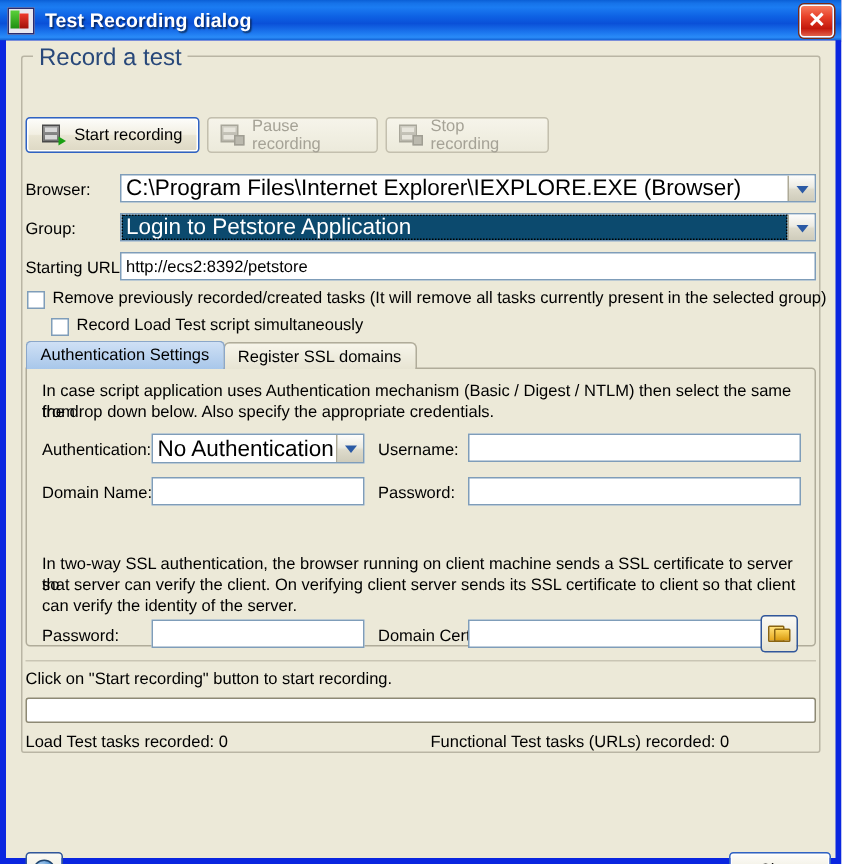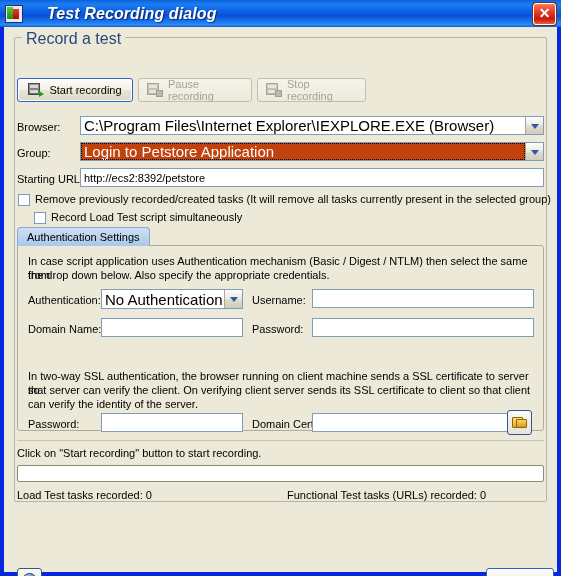--- a/index.html
+++ b/index.html
@@ -52,28 +52,27 @@
     background: linear-gradient(to bottom,#5bd13a,#1f8f10);
   }
   .title-icon::after {
     content: "";
     position: absolute;
     left: 7px; top: 3px;
     width: 6px; height: 10px;
     background: linear-gradient(to bottom,#ef3b2d,#a01007);
   }
   .title-text {
-    margin-left: 24px;
+    margin-left: 7px;
     color: #ffffff;
-    font-size: 16px;
+    font-size: 13px;
     font-weight: bold;
     text-shadow: 1px 1px 1px rgba(0,0,0,0.55);
     letter-spacing: 0.1px;
     white-space: nowrap;
-    font-style: italic;
   }
   .close-btn {
     position: absolute;
     right: 5px; top: 3px;
     width: 21px; height: 20px;
     border-radius: 3px;
     background: linear-gradient(to bottom,#f77b5e 0%,#e8422a 35%,#c4180c 75%,#e0604a 100%);
     border: 1px solid #ffffff;
     box-shadow: 0 0 0 1px #7c2a14;
     cursor: pointer;
@@ -252,21 +251,21 @@
   .combo .arrow::after {
     content: "";
     position: absolute;
     left: 50%; top: 50%;
     margin-left: -4px; margin-top: -2px;
     border-left: 4px solid transparent;
     border-right: 4px solid transparent;
     border-top: 5px solid #2b5aa5;
   }
   .combo.selected .val {
-    background: #c2410c;
+    background: #0c4a6e;
     color: #ffffff;
     outline: 1px dotted #000;
     outline-offset: -1px;
     padding-left: 3px;
   }
 
   
   .cbrow {
     position: absolute;
     display: flex;
@@ -490,20 +489,23 @@
     <div class="cbrow" style="left:30px; top:184px;">
       <span class="cbox"></span>
       <span class="cbtext">Record Load Test script simultaneously</span>
     </div>
 
     <div class="tabpanel">
       <div class="tabstrip">
         <div class="tab active">
           <span>Authentication Settings</span>
         </div>
+        <div class="tab">
+          <span>Register SSL domains</span>
+        </div>
       </div>
 
       <div class="tabbody">
         <div class="tab-desc" style="left:10px; top:8px;">In case script application uses Authentication mechanism (Basic / Digest / NTLM) then select the same from</div>
         <div class="tab-desc" style="left:10px; top:22px;">the drop down below. Also specify the appropriate credentials.</div>
 
         <div class="lbl" style="left:10px; top:48px;">Authentication:</div>
         <div class="combo" style="left:83px; top:43px; width:142px; height:20px;">
           <span class="val">No Authentication</span>
           <span class="arrow"></span>

